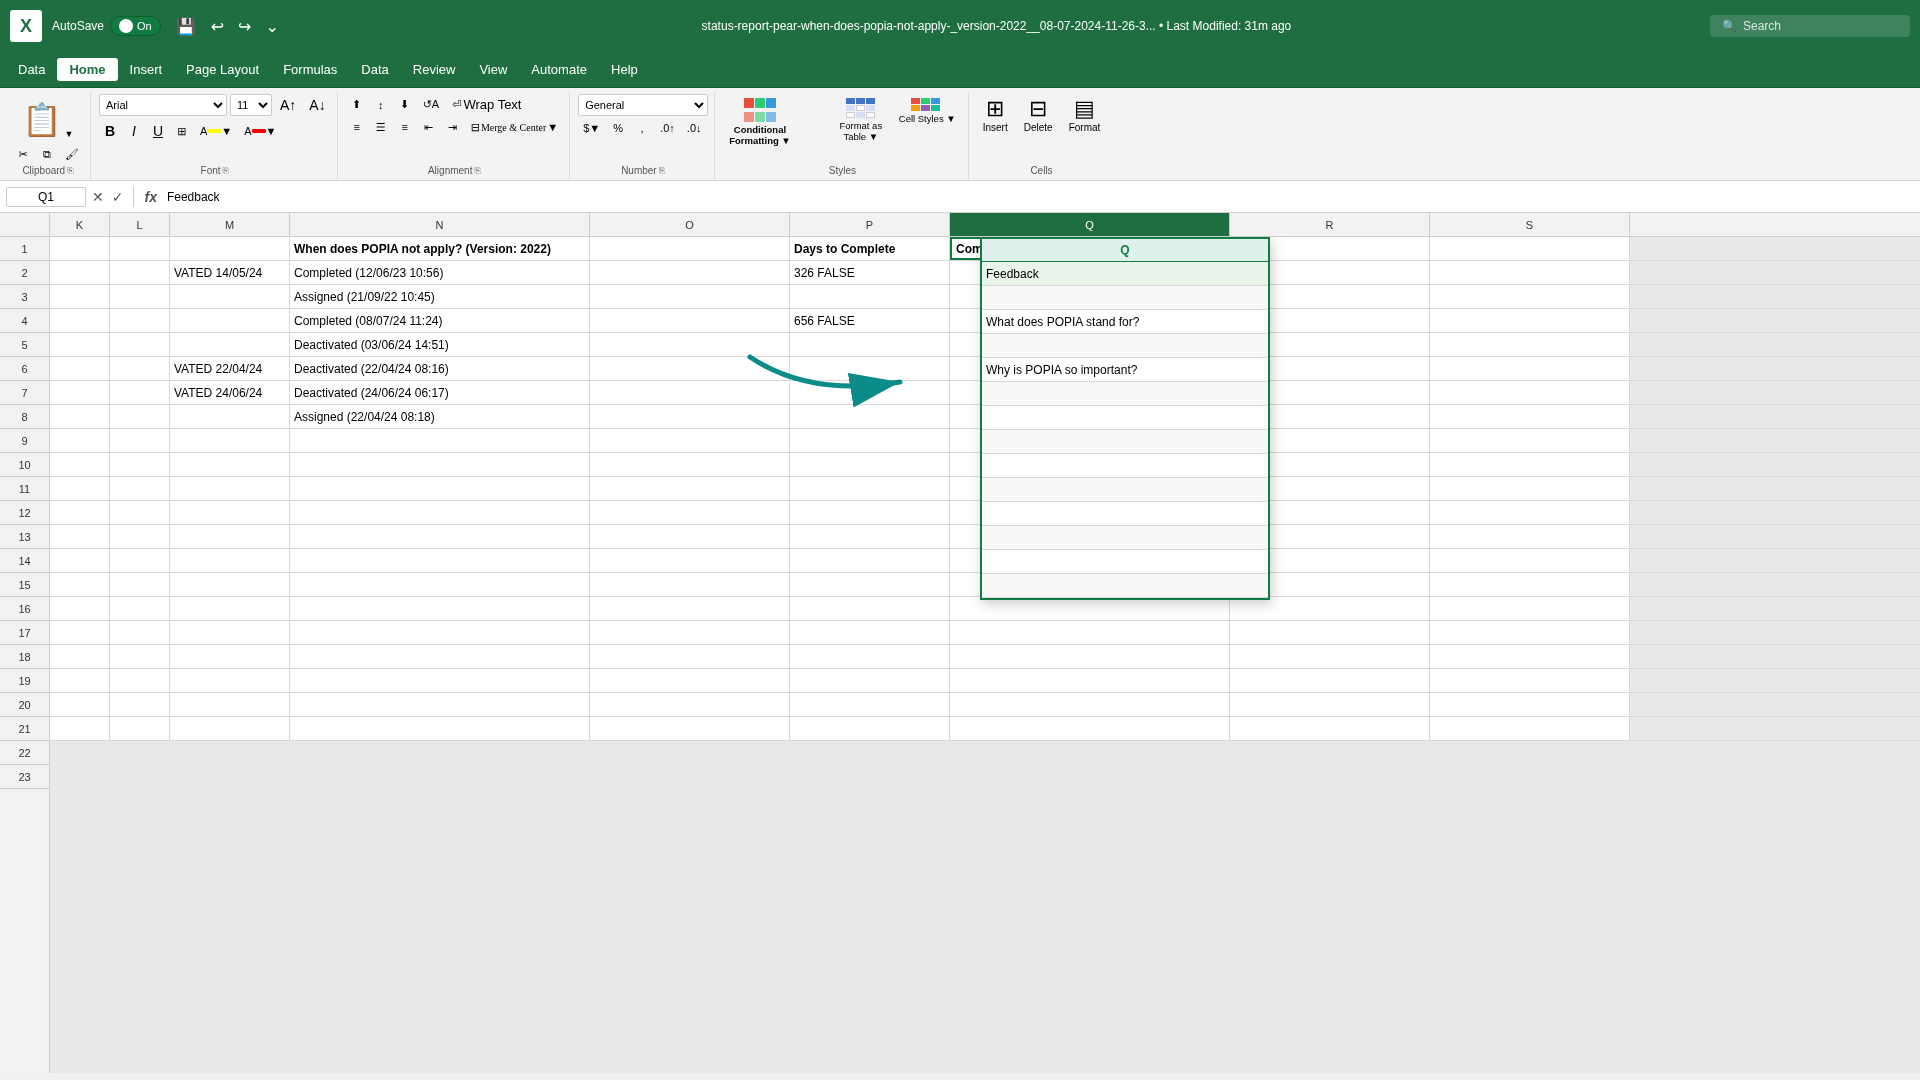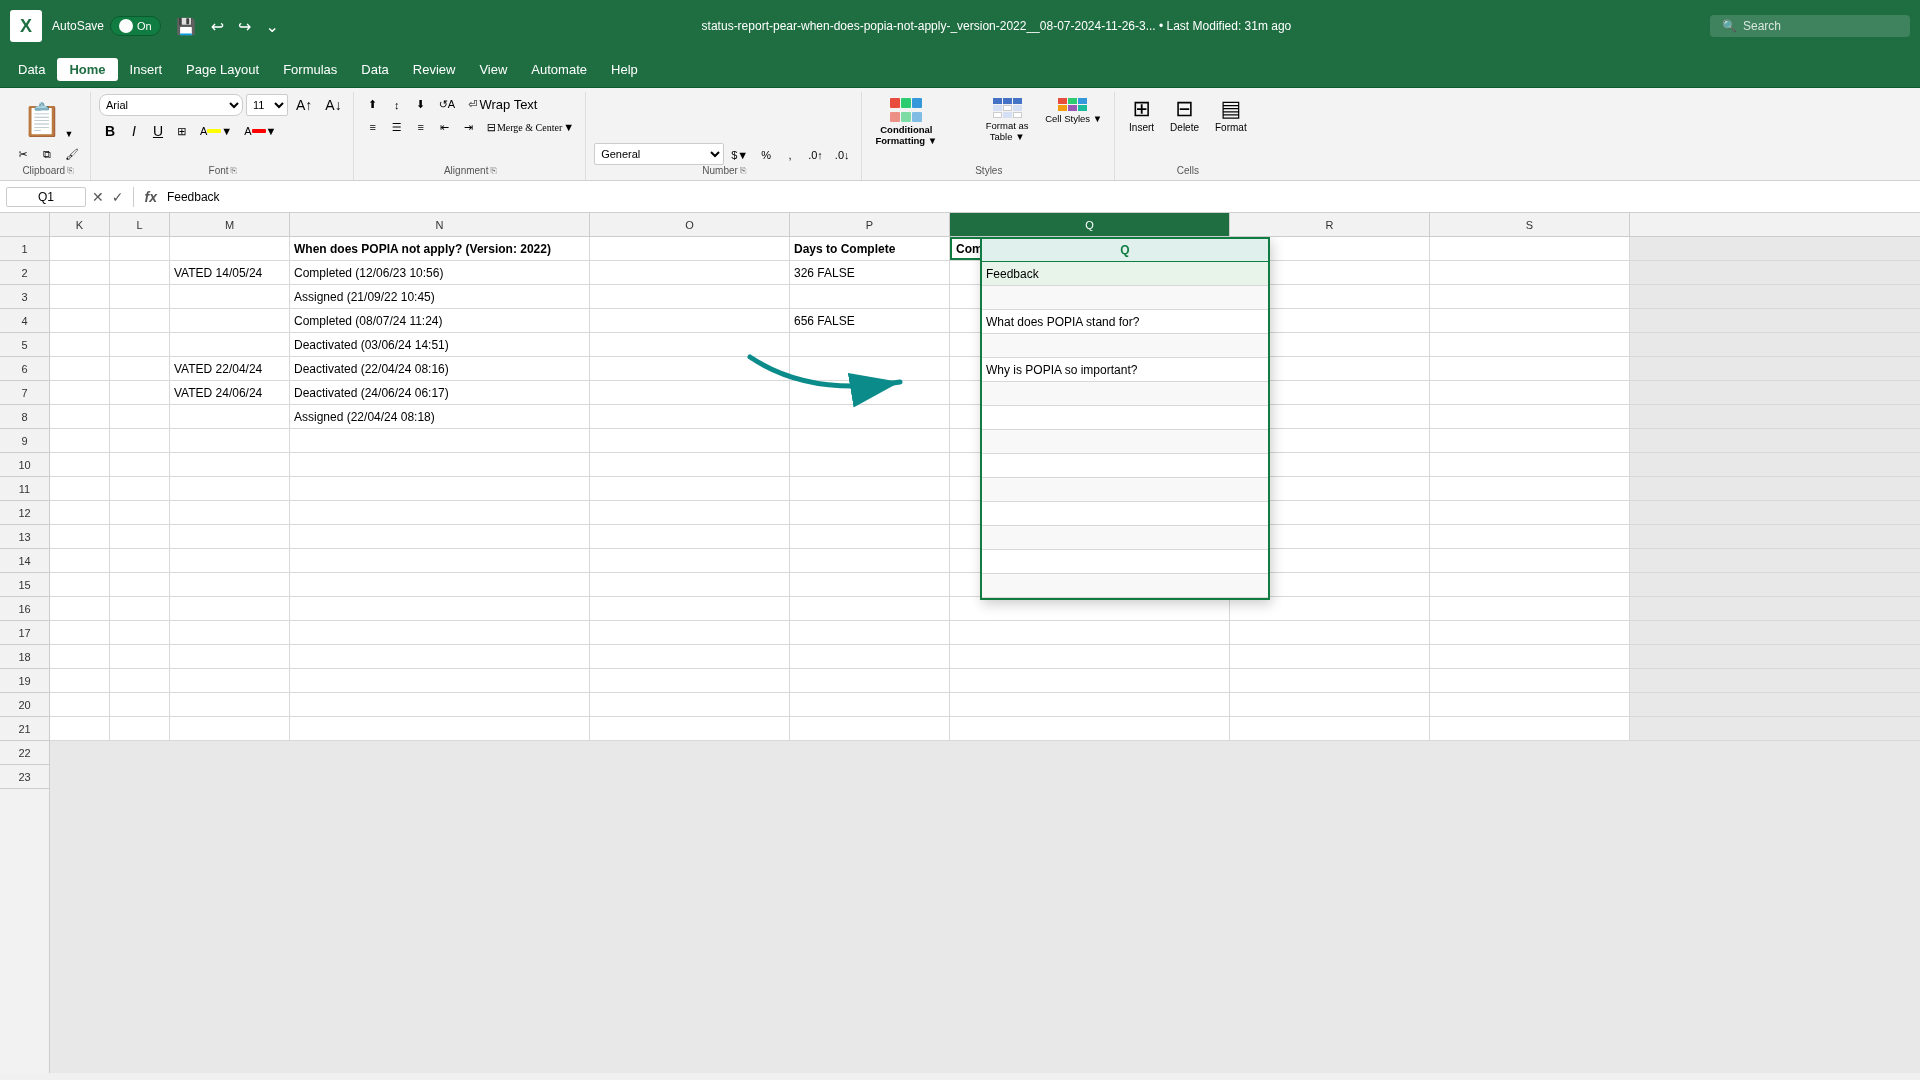--- a/index.html
+++ b/index.html
@@ -101,22 +101,22 @@
 
     .ribbon-btn-small {
       display: flex; align-items: center; justify-content: center;
       padding: 2px 4px; cursor: pointer; border-radius: 2px;
       font-size: 11px; border: 1px solid transparent;
       background: transparent; min-width: 22px; min-height: 20px;
     }
 
     
     .font-select {
-      border: 1px solid #ccc; border-radius: 8px; height: 22px;
-      font-size: 11px; padding: 0 2px; background: white; width: 144px;
+      border: 1px solid #ccc; border-radius: 2px; height: 22px;
+      font-size: 11px; padding: 0 2px; background: white; width: 128px;
     }
     .size-select {
       border: 1px solid #ccc; border-radius: 2px; height: 22px;
       font-size: 11px; padding: 0 2px; background: white; width: 42px;
     }
     .font-row { display: flex; align-items: center; gap: 3px; }
     .font-format-row { display: flex; align-items: center; gap: 2px; margin-top: 2px; }
 
     
     .number-select {
@@ -396,21 +396,21 @@
         </div>
       </div>
     </div>
     <div class="ribbon-group-label">
       <span>Alignment</span>
       <span class="expand-icon">⎘</span>
     </div>
   </div>
 
   <div class="ribbon-group">
-    <div class="ribbon-group-content" style="flex-direction:row; gap:2px; align-items:flex-end;">
+    <div class="ribbon-group-content" style="flex-direction:column; gap:2px; align-items:flex-start;">
       <select class="number-select">
         <option>General</option>
       </select>
       <div style="display:flex; gap:2px; align-items:center;">
         <div class="ribbon-btn-small">$▼</div>
         <div class="ribbon-btn-small">%</div>
         <div class="ribbon-btn-small">,</div>
         <div class="ribbon-btn-small">.0↑</div>
         <div class="ribbon-btn-small">.0↓</div>
       </div>

